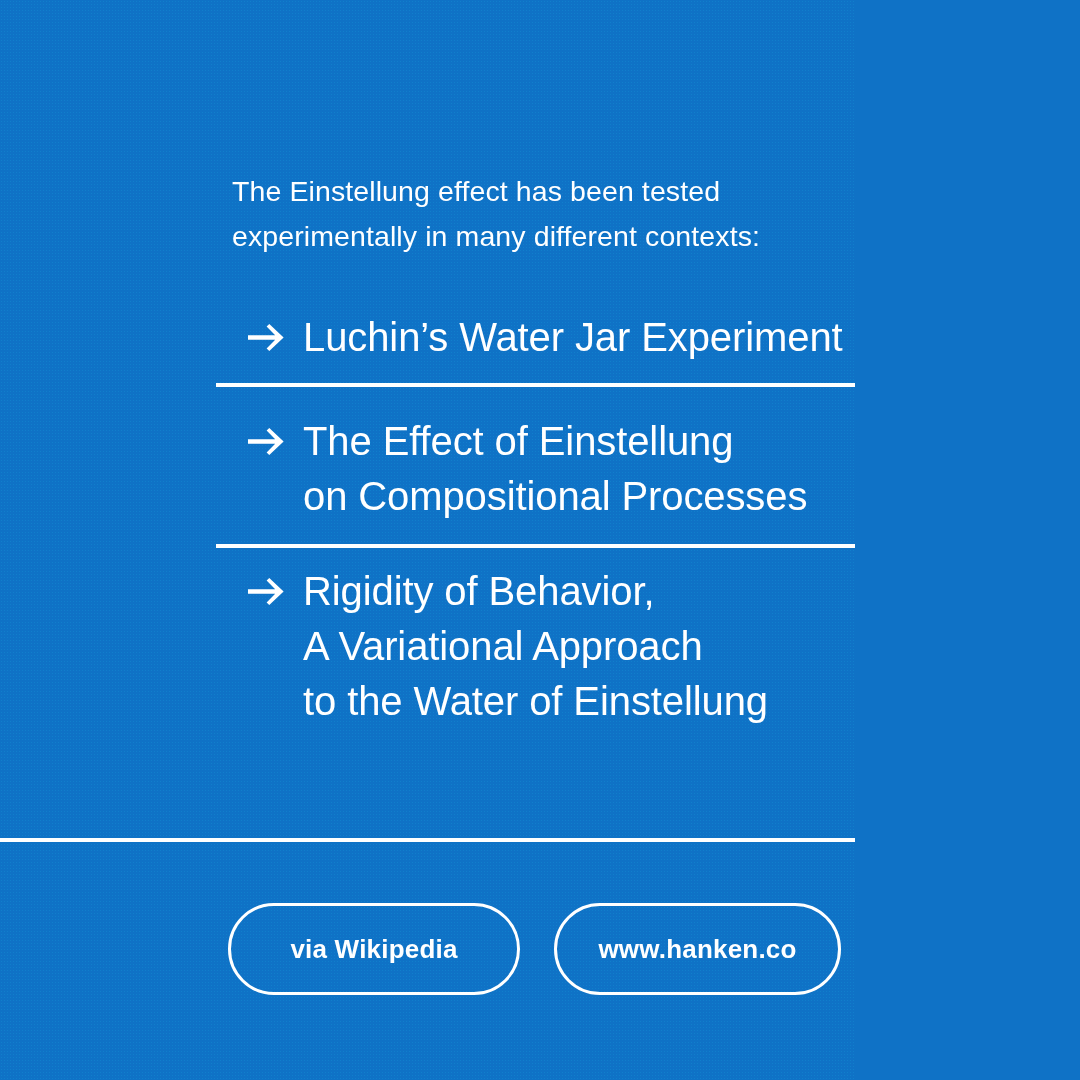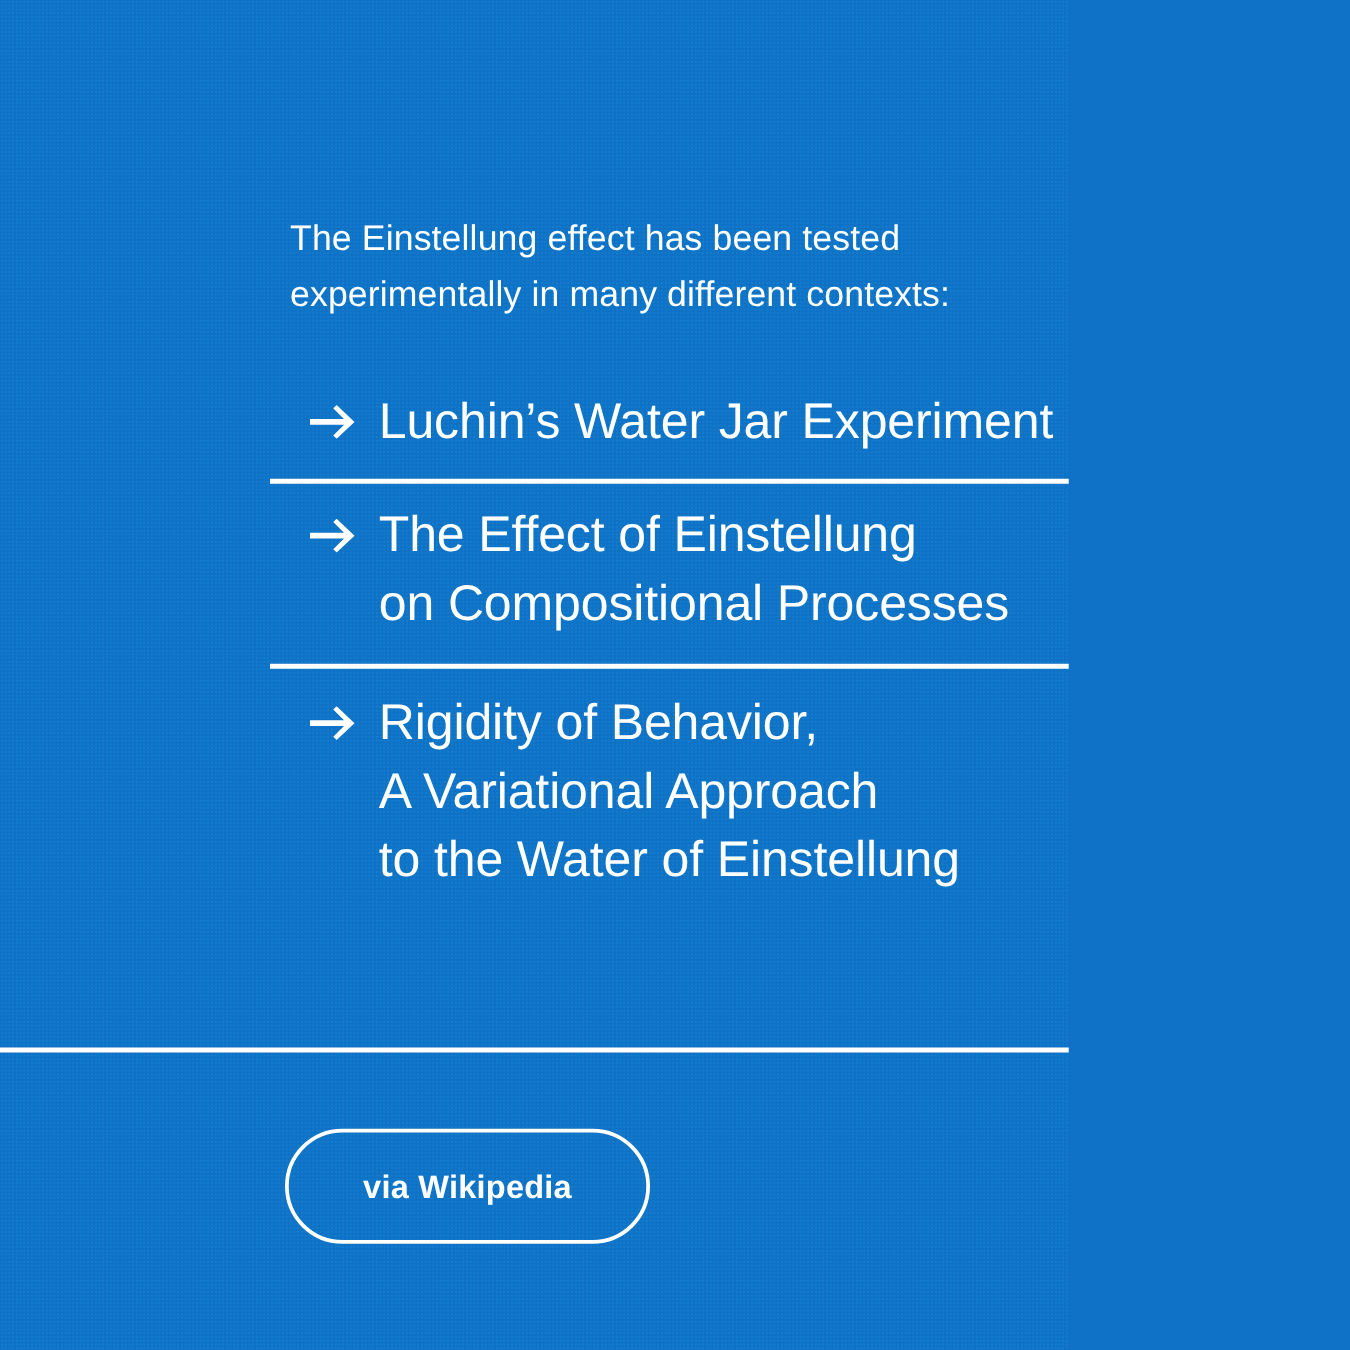--- a/index.html
+++ b/index.html
@@ -84,21 +84,21 @@
   .entry-text {
     font-size: 40px;
     line-height: 55px;
     font-weight: 400;
     letter-spacing: -.1px;
     white-space: pre-line;
     flex: 1 1 auto;
   }
 
   .entry-1 { padding-top: 10px; padding-bottom: 18px; }
-  .entry-2 { padding-top: 14px; padding-bottom: 20px; }
+  .entry-2 { padding-top: 27px; padding-bottom: 20px; }
   .entry-3 { padding-top: 16px; }
 
   .rule {
     height: 4px;
     background: #ffffff;
     width: 788px;
     margin: 0;
   }
 
   
@@ -189,15 +189,16 @@
 to the Water of Einstellung</span>
       </div>
     </div>
 
   </div>
 
   <div id="footer-rule"></div>
 
   <div id="pills">
     <div class="pill pill-wikipedia">via Wikipedia</div>
+    <div class="pill pill-site">www.hanken.co</div>
   </div>
 
 </div>
 
 </body></html>

